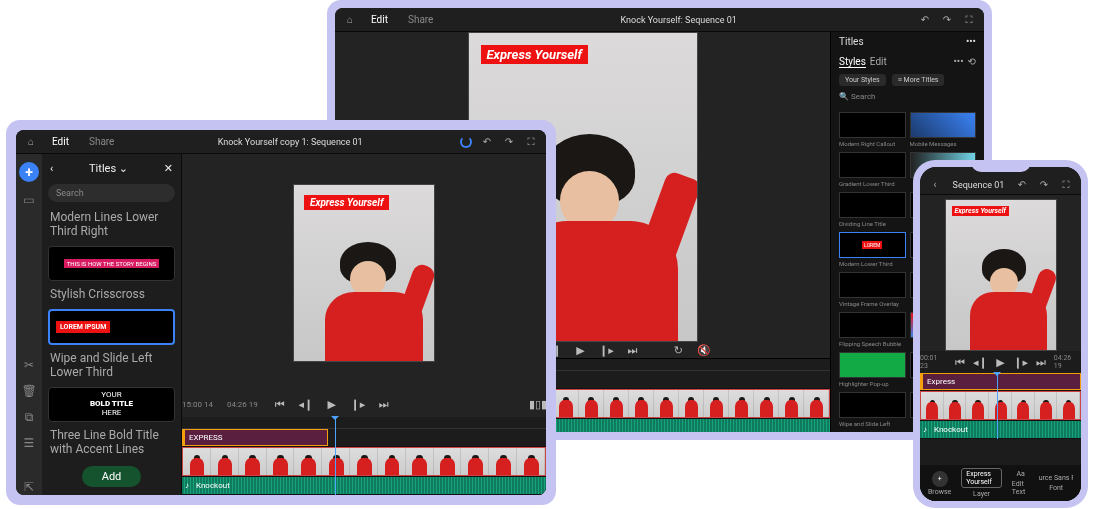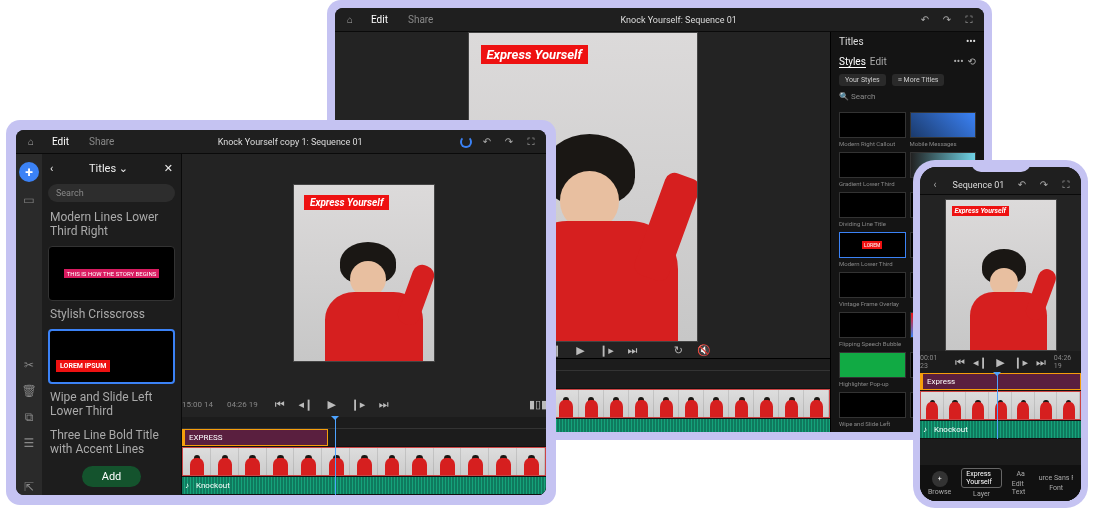--- a/index.html
+++ b/index.html
@@ -481,20 +481,27 @@
         <div class="list">
           <div class="cap">Modern Lines Lower Third Right</div>
           <div class="thumb">
             <span class="story">THIS IS HOW THE STORY BEGINS</span>
           </div>
           <div class="cap">Stylish Crisscross</div>
           <div class="thumb sel">
             <span class="chip">LOREM IPSUM</span>
           </div>
           <div class="cap">Wipe and Slide Left Lower Third</div>
+          <div class="thumb">
+            <div class="bold">
+              <div>YOUR</div>
+              <div style="font-weight:900">BOLD TITLE</div>
+              <div>HERE</div>
+            </div>
+          </div>
           <div class="cap">Three Line Bold Title with Accent Lines</div>
         </div>
         <div class="addbtn">Add</div>
       </div>
       <div class="main">
         <div class="rrail">
           <span class="railic">✦</span>
           <span class="railic">⚡</span>
           <span class="railic">◐</span>
           <span class="railic">⊙</span>

